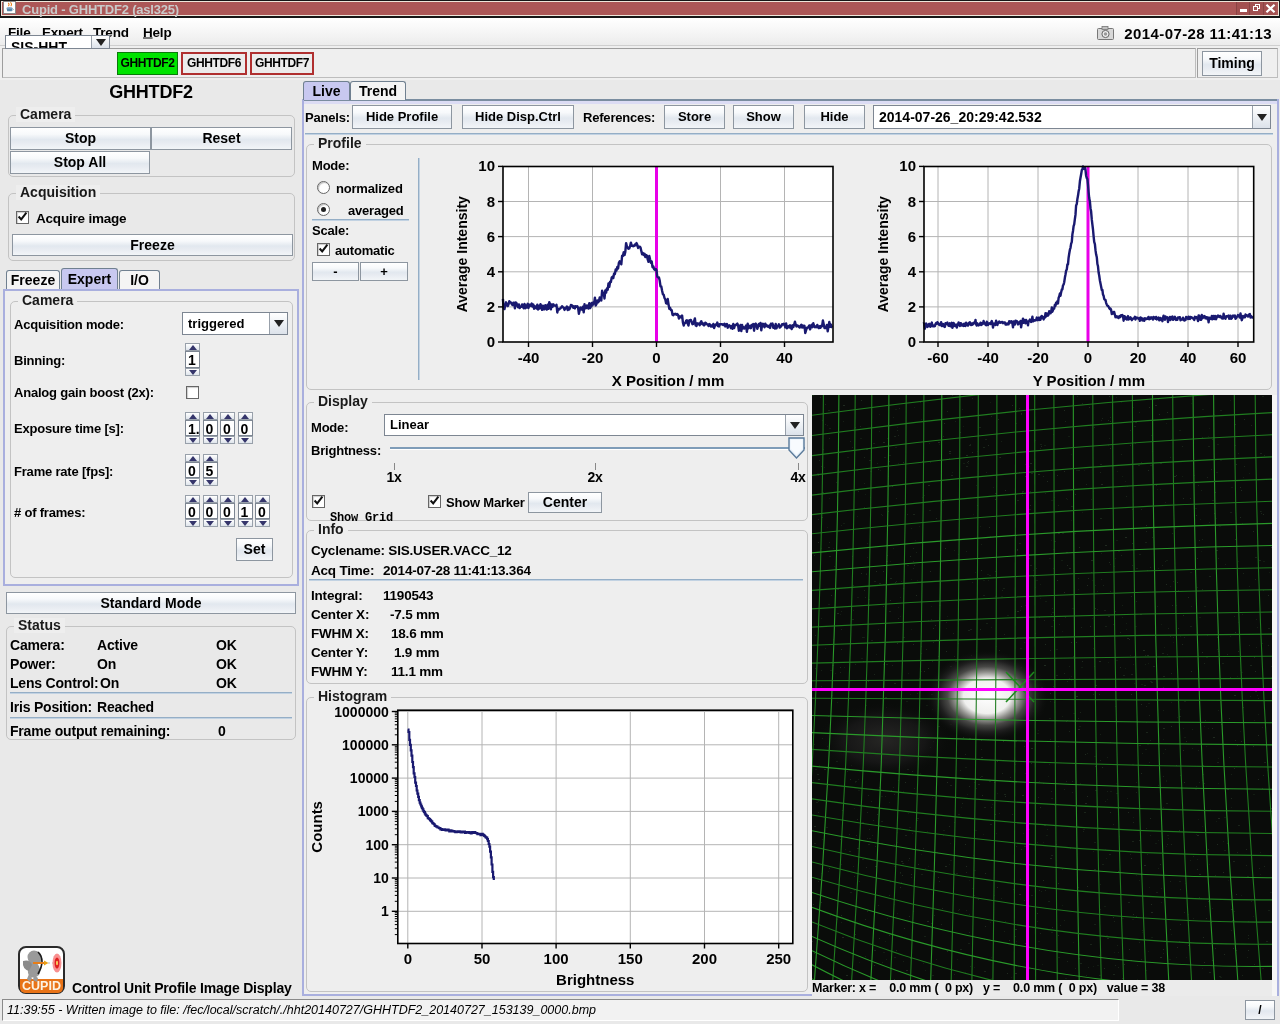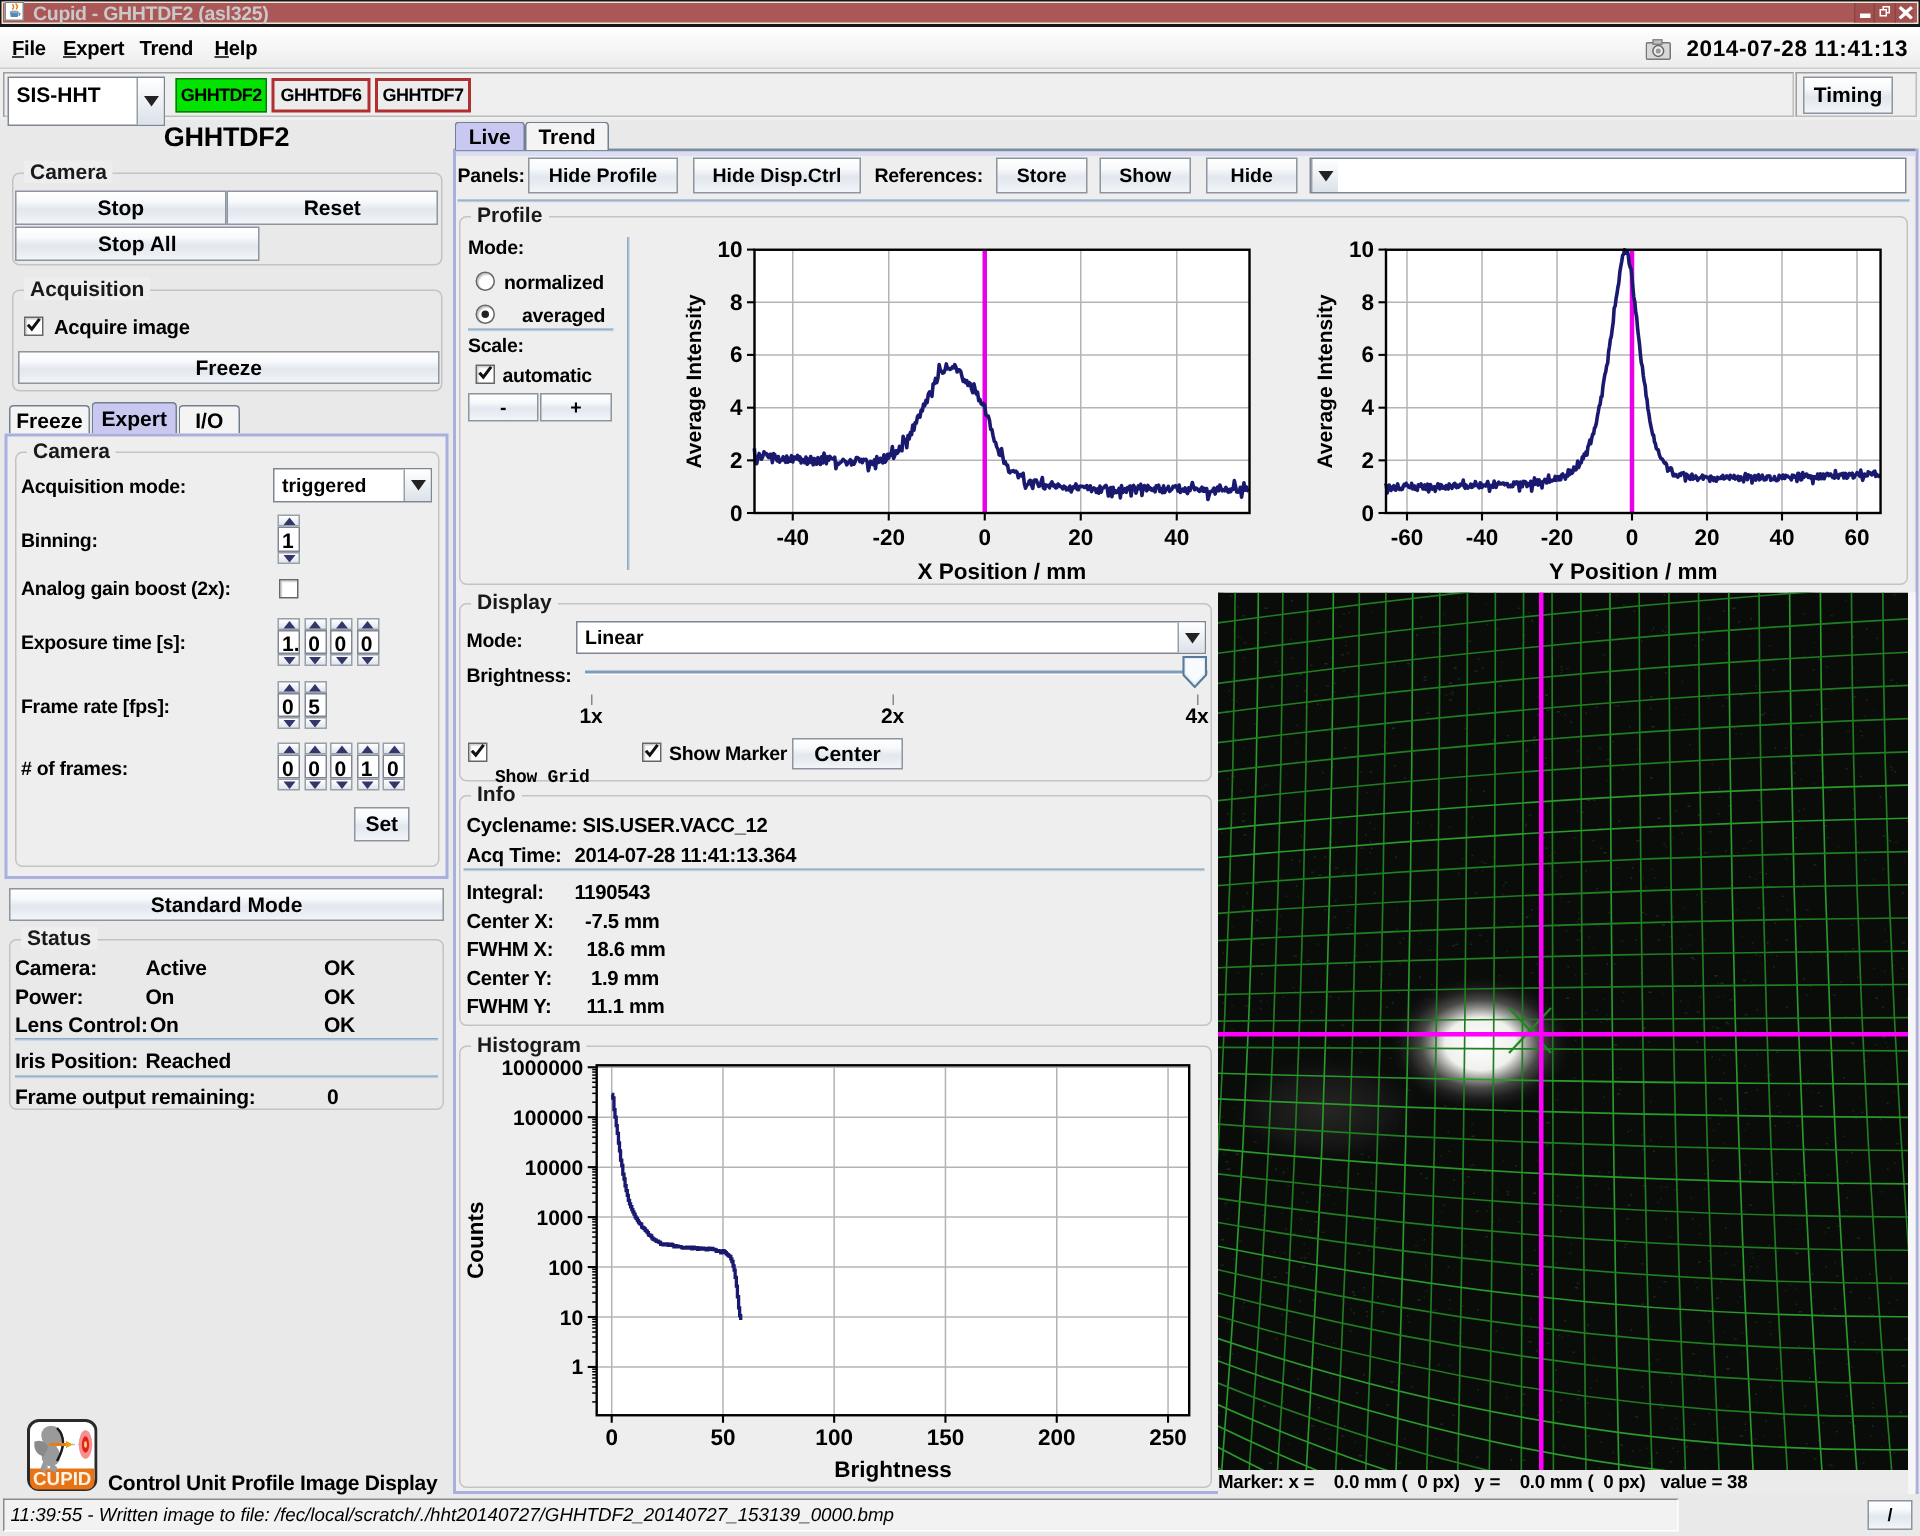--- a/index.html
+++ b/index.html
@@ -53,36 +53,36 @@
 <svg width="17" height="14" viewBox="0 0 17 14" xmlns="http://www.w3.org/2000/svg" style="position:absolute;left:1097px;top:26px">
 <rect x="0.5" y="2.5" width="16" height="11" rx="1" fill="#d8d8d8" stroke="#777"></rect>
 <rect x="5" y="0.5" width="6" height="3" fill="#c0c0c0" stroke="#777" stroke-width="0.8"></rect>
 <circle cx="8.5" cy="8" r="3.6" fill="#eee" stroke="#666"></circle>
 <circle cx="8.5" cy="8" r="1.7" fill="#999"></circle>
 </svg>
 <div class="lb" style="right:8px;top:33px;transform:translateY(-50%);font-size:15px;letter-spacing:0.4px">2014-07-28 11:41:13</div>
 <div style="position:absolute;left:0;top:46px;width:1280px;height:34px;background:#efefef"></div>
 <div style="position:absolute;left:2px;top:48px;width:1194px;height:30px;background:#efefef;border:1px solid #bdbdbd;border-top-color:#9d9d9d;border-left-color:#9d9d9d"></div>
 <div style="position:absolute;left:1197px;top:48px;width:81px;height:30px;background:#efefef;border:1px solid #bdbdbd;border-top-color:#9d9d9d;border-left-color:#9d9d9d"></div>
-<div class="combo" style="left:5px;top:51px;width:105px;height:33px">
+<div class="combo" style="left:5px;top:35px;width:105px;height:14px">
     <div class="combo-t" style="line-height:22px;font-size:14px">SIS-HHT</div>
     <div class="combo-a" style="width:18px">
       <div class="tri-dc"></div>
     </div>
   </div>
 <div class="lb" style="left:117px;top:52px;width:61px;height:23px;background:#00e400;border:1.5px solid #0a7a0a;font-size:12px;text-align:center;line-height:20px;letter-spacing:-0.4px">GHHTDF2</div>
 <div class="lb" style="left:181px;top:52px;width:66px;height:23px;background:#ececec;border:2px solid #b03030;font-size:12px;text-align:center;line-height:19px;letter-spacing:-0.4px">GHHTDF6</div>
 <div class="lb" style="left:250px;top:52px;width:64px;height:23px;background:#ececec;border:2px solid #b03030;font-size:12px;text-align:center;line-height:19px;letter-spacing:-0.4px">GHHTDF7</div>
 <div class="btn" style="left:1202px;top:51px;width:60px;height:25px;font-size:14px;line-height:23px;">Timing</div>
 <div class="lb" style="left:151px;top:92px;transform:translate(-50%,-50%);font-size:18px;color:#000;">GHHTDF2</div>
 <div class="grp" style="left:8px;top:115px;width:287px;height:62px"></div>
 <div class="grplbl" style="left:16px;top:107px">Camera</div>
 <div class="btn" style="left:10px;top:127px;width:141px;height:23px;font-size:14px;line-height:21px;">Stop</div>
 <div class="btn" style="left:151px;top:127px;width:141px;height:23px;font-size:14px;line-height:21px;">Reset</div>
-<div class="btn" style="left:10px;top:151px;width:163px;height:23px;font-size:14px;line-height:21px;">Stop All</div>
+<div class="btn" style="left:10px;top:151px;width:140px;height:23px;font-size:14px;line-height:21px;">Stop All</div>
 <div class="grp" style="left:8px;top:193px;width:287px;height:68px"></div>
 <div class="grplbl" style="left:16px;top:185px">Acquisition</div>
 <div class="cb" style="left:16px;top:211px;width:13px;height:13px">
     <svg width="13" height="13" viewBox="0 0 13 13">
       <path d="M2.6 6.5 L5.2 9.4 L10.4 2.6" stroke="#111" stroke-width="2" fill="none"></path>
     </svg>
   </div>
 <div class="lb" style="left:36px;top:218px;transform:translateY(-50%);font-size:13.5px;color:#000;">Acquire image</div>
 <div class="btn" style="left:12px;top:234px;width:281px;height:22px;font-size:14px;line-height:20px;">Freeze</div>
 <div class="tab" style="left:6px;top:270px;width:54px;height:19px;line-height:19px;font-size:14px">Freeze</div>
@@ -231,20 +231,21 @@
 <div class="tab tabsel" style="left:303px;top:81px;width:47px;height:19px;line-height:19px;font-size:14px">Live</div>
 <div class="tab" style="left:350px;top:81px;width:56px;height:19px;line-height:19px;font-size:14px">Trend</div>
 <div class="lb" style="left:305px;top:117px;transform:translateY(-50%);font-size:13px;color:#000;">Panels:</div>
 <div class="btn" style="left:352px;top:105px;width:100px;height:24px;font-size:13px;line-height:22px;">Hide Profile</div>
 <div class="btn" style="left:462px;top:105px;width:112px;height:24px;font-size:13px;line-height:22px;">Hide Disp.Ctrl</div>
 <div class="lb" style="left:583px;top:117px;transform:translateY(-50%);font-size:13px;color:#000;">References:</div>
 <div class="btn" style="left:664px;top:105px;width:61px;height:24px;font-size:13px;line-height:22px;">Store</div>
 <div class="btn" style="left:733px;top:105px;width:61px;height:24px;font-size:13px;line-height:22px;">Show</div>
 <div class="btn" style="left:804px;top:105px;width:61px;height:24px;font-size:13px;line-height:22px;">Hide</div>
 <div class="combo" style="left:873px;top:105px;width:398px;height:24px">
+    <div class="combo-t" style="line-height:22px;font-size:14px">2014-07-26_20:29:42.532</div>
     <div class="combo-a" style="width:18px">
       <div class="tri-dc"></div>
     </div>
   </div>
 <div class="sep" style="left:305px;top:133px;width:968px"></div>
 <div class="grp" style="left:306px;top:144px;width:966px;height:246px"></div>
 <div class="grplbl" style="left:314px;top:136px">Profile</div>
 <div class="lb" style="left:312px;top:165px;transform:translateY(-50%);font-size:13px;color:#000;">Mode:</div>
 <div class="rd" style="left:317px;top:181px"></div>
 <div class="lb" style="left:336px;top:188px;transform:translateY(-50%);font-size:13px;color:#000;">normalized</div>

